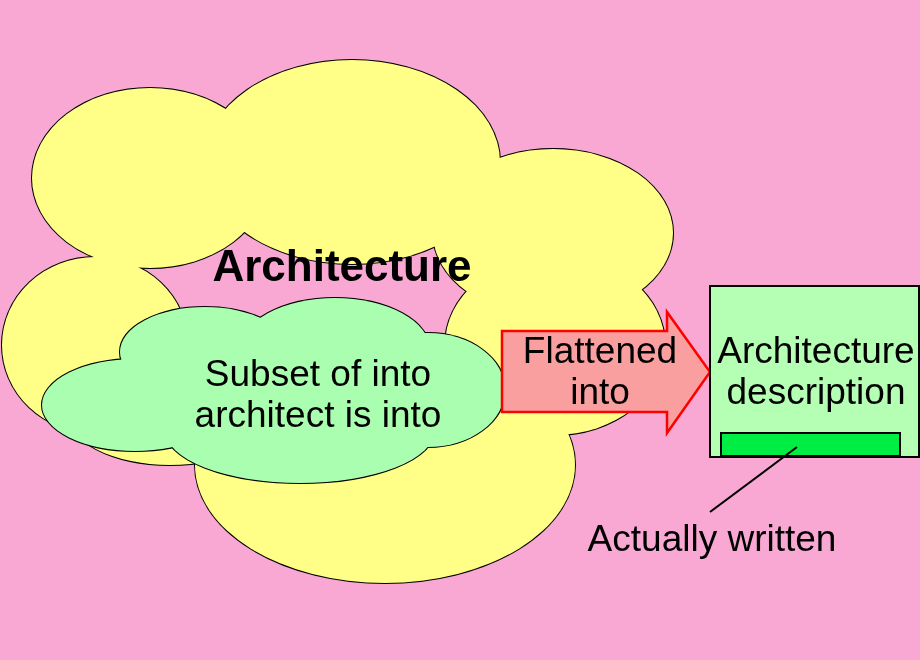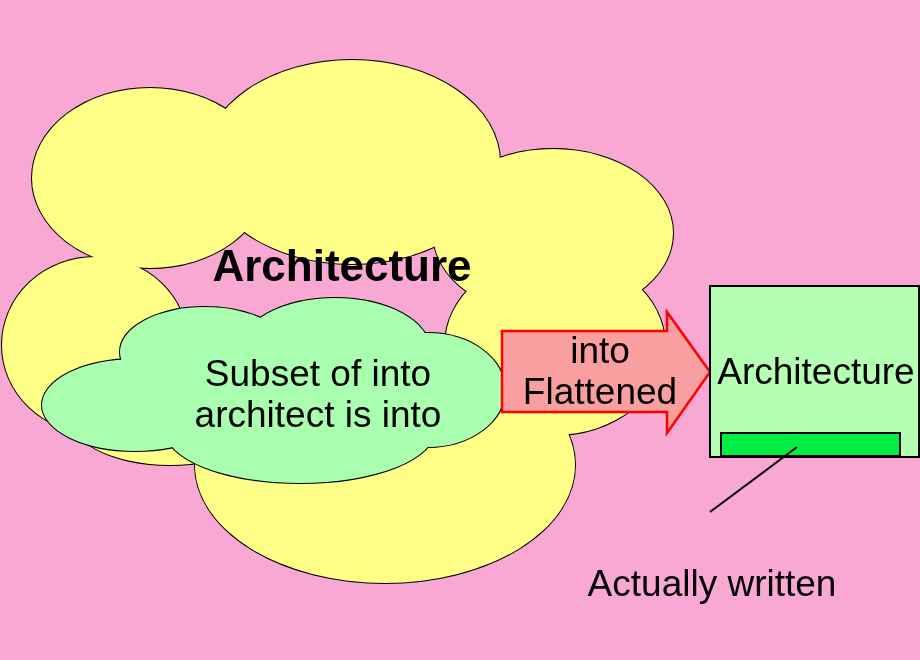--- a/index.html
+++ b/index.html
@@ -81,25 +81,26 @@
   </svg>
 
   <div class="label title" style="left:342px; top:266px;">Architecture</div>
 
   <div class="label" style="left:318px; top:395px;">
     <div>Subset of into</div>
     <div>architect is into</div>
   </div>
 
   <div class="label" style="left:600px; top:372px;">
+    <div>Flattened</div>
     <div>into</div>
-    <div>Flattened</div>
   </div>
 
   <div class="label" style="left:816px; top:372px;">
     <div>Architecture</div>
+    <div>description</div>
   </div>
 
-  <div class="label" style="left:712px; top:584px;">
+  <div class="label" style="left:712px; top:539px;">
     <div>Actually written</div>
   </div>
 
 </div>
 
 </body></html>

